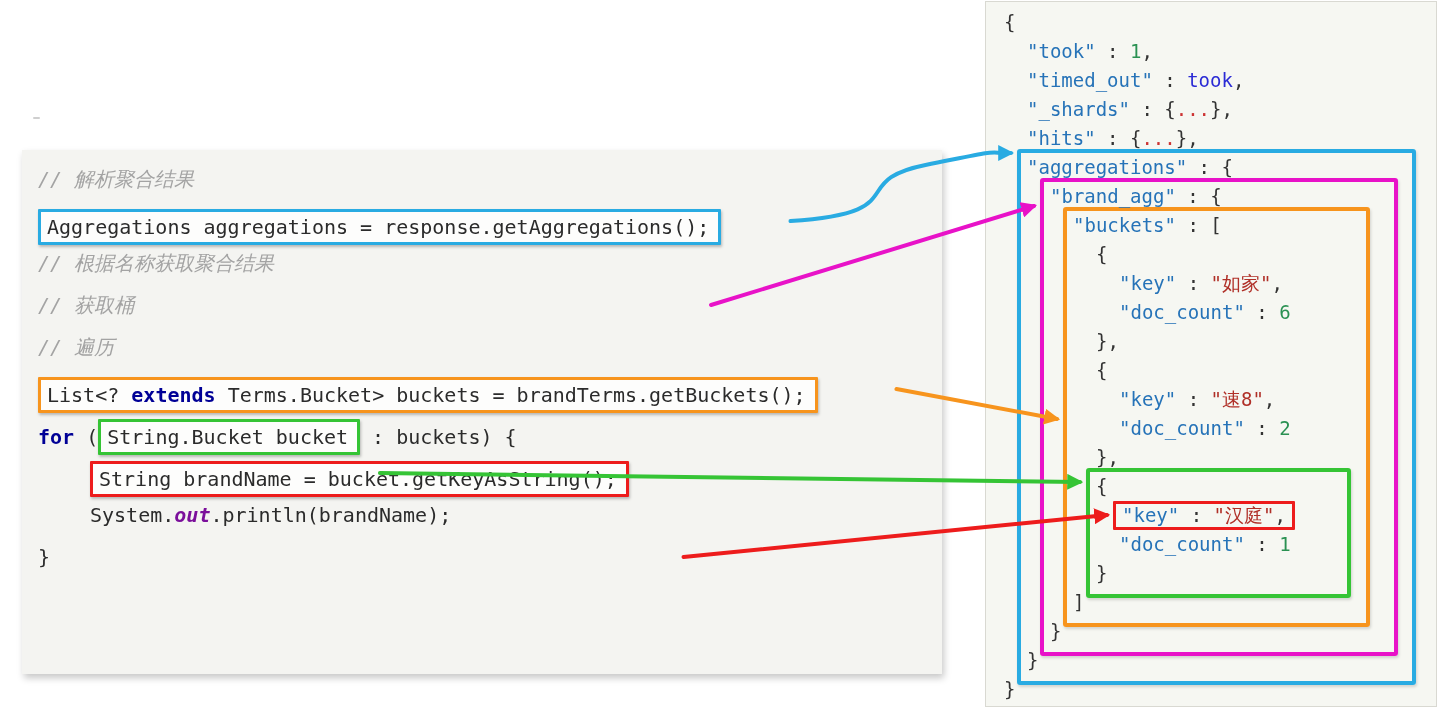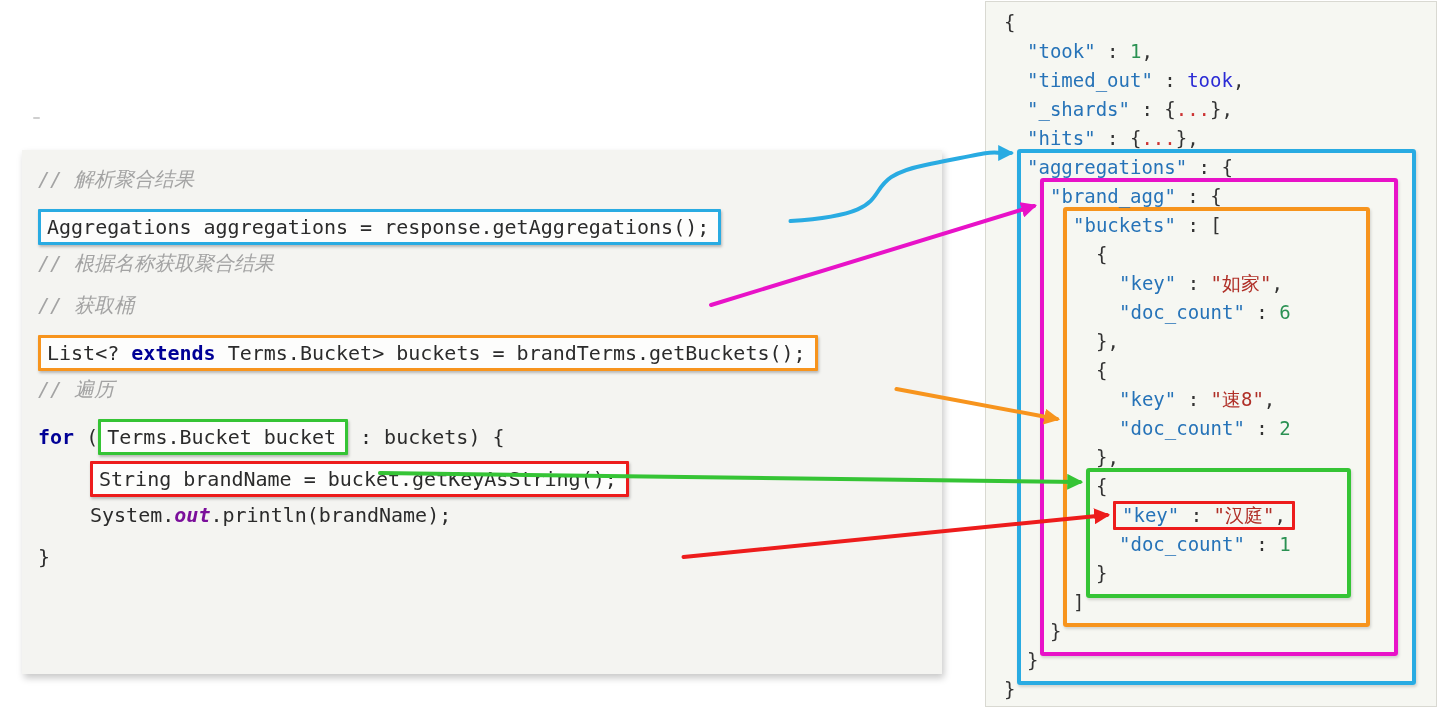--- a/index.html
+++ b/index.html
@@ -47,23 +47,23 @@
 <body>
 
 <div class="stage">
   <div class="stray"></div>
 
   <div class="code-panel" id="codePanel">
       <div class="cline" style="padding-left: 0px;"><span class="seg c-comment">// 解析聚合结果</span></div>
       <div class="cline" style="padding-left: 0px;"><span class="cbox" style="border-color: rgb(41, 171, 226);"><span class="seg c-plain">Aggregations aggregations = response.getAggregations();</span></span></div>
       <div class="cline" style="padding-left: 0px;"><span class="seg c-comment">// 根据名称获取聚合结果</span></div>
       <div class="cline" style="padding-left: 0px;"><span class="seg c-comment">// 获取桶</span></div>
+      <div class="cline" style="padding-left: 0px;"><span class="seg c-comment">// 遍历</span></div>
       <div class="cline" style="padding-left: 0px;"><span class="cbox" style="border-color: rgb(247, 148, 29);"><span class="seg c-plain">List&lt;? </span><span class="seg c-kw">extends</span><span class="seg c-plain"> Terms.Bucket&gt; buckets = brandTerms.getBuckets();</span></span></div>
-      <div class="cline" style="padding-left: 0px;"><span class="seg c-comment">// 遍历</span></div>
-      <div class="cline" style="padding-left: 0px;"><span class="seg c-kw">for</span><span class="seg c-plain"> (</span><span class="cbox" style="border-color: rgb(53, 196, 53);"><span class="seg c-plain">Terms.Bucket bucket</span></span><span class="seg c-plain"> : buckets) {</span></div>
+      <div class="cline" style="padding-left: 0px;"><span class="seg c-kw">for</span><span class="seg c-plain"> (</span><span class="cbox" style="border-color: rgb(53, 196, 53);"><span class="seg c-plain">String.Bucket bucket</span></span><span class="seg c-plain"> : buckets) {</span></div>
       <div class="cline" style="padding-left: 52px;"><span class="cbox" style="border-color: rgb(237, 28, 28);"><span class="seg c-plain">String brandName = bucket.getKeyAsString();</span></span></div>
       <div class="cline" style="padding-left: 52px;"><span class="seg c-plain">System.</span><span class="seg c-field">out</span><span class="seg c-plain">.println(brandName);</span></div>
       <div class="cline" style="padding-left: 0px;"><span class="seg c-plain">}</span></div>
     </div>
 
   <div class="json-panel" id="jsonPanel">
       <div class="jline" style="padding-left: 0px;"><span class="seg j-punc">{</span></div>
       <div class="jline" style="padding-left: 23px;"><span class="seg j-key">"took"</span><span class="seg j-punc"> : </span><span class="seg j-num">1</span><span class="seg j-punc">,</span></div>
       <div class="jline" style="padding-left: 23px;"><span class="seg j-key">"timed_out"</span><span class="seg j-punc"> : </span><span class="seg j-bool">took</span><span class="seg j-punc">,</span></div>
       <div class="jline" style="padding-left: 23px;"><span class="seg j-key">"_shards"</span><span class="seg j-punc"> : {</span><span class="seg j-dots">...</span><span class="seg j-punc">},</span></div>

